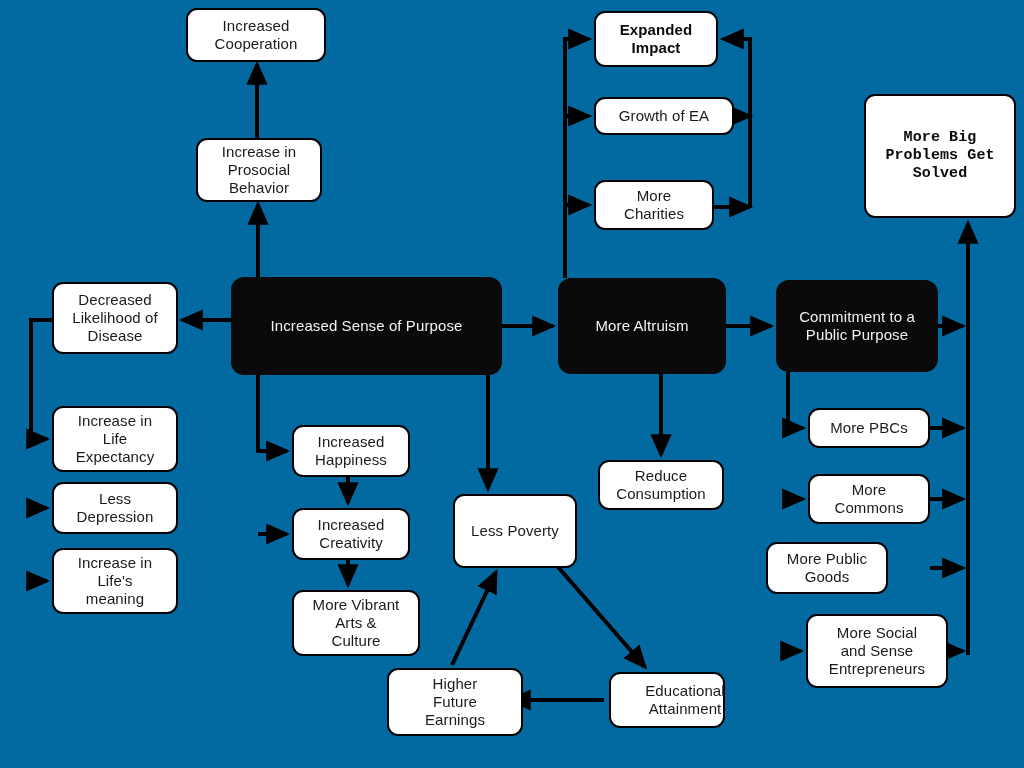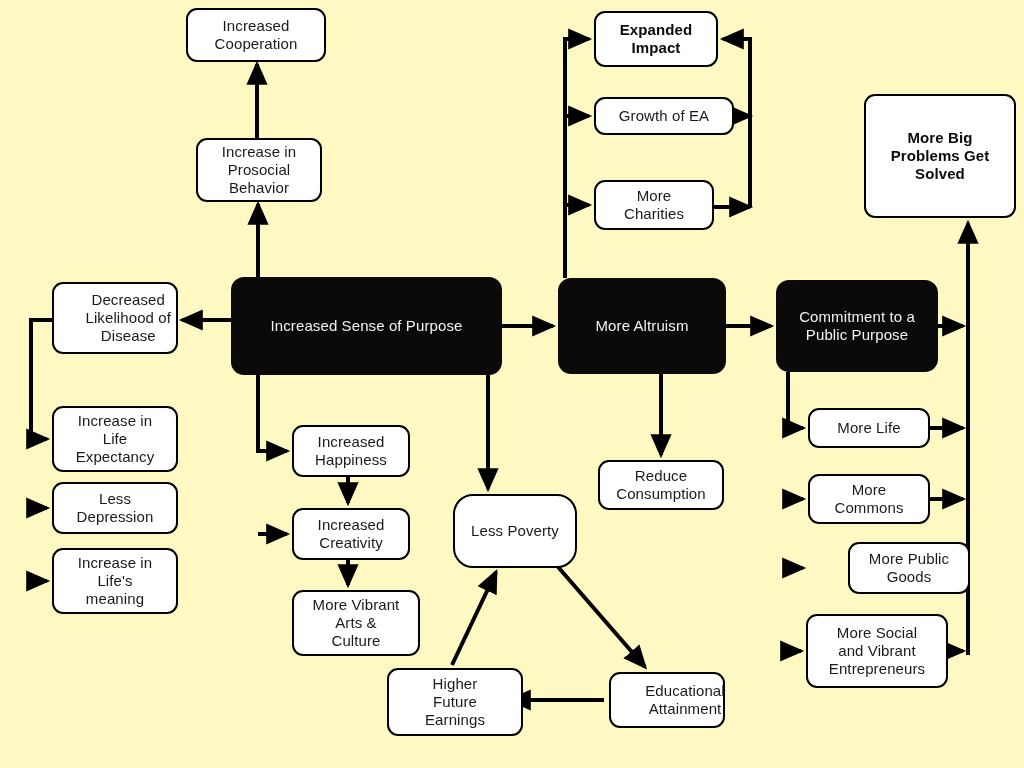--- a/index.html
+++ b/index.html
@@ -11,21 +11,21 @@
   body {
     width: 1024px;
     height: 768px;
     overflow: hidden;
     font-family: "Liberation Sans", sans-serif;
   }
   #diagram-root {
     position: relative;
     width: 1024px;
     height: 768px;
-    background: #fef9c3;
+    background: #0369a1;
   }
   svg#flow-svg {
     position: absolute;
     left: 0;
     top: 0;
     width: 1024px;
     height: 768px;
     display: block;
   }
   .node-box {
@@ -113,24 +113,24 @@
       <div class="node-box" style="left: 186px; top: 8px; width: 140px; height: 54px;"><span class="node-label">Increased
 Cooperation</span></div>
       <div class="node-box" style="left: 196px; top: 138px; width: 126px; height: 64px;"><span class="node-label">Increase in
 Prosocial
 Behavior</span></div>
       <div class="node-box bold" style="left: 594px; top: 11px; width: 124px; height: 56px;"><span class="node-label">Expanded
 Impact</span></div>
       <div class="node-box" style="left: 594px; top: 97px; width: 140px; height: 38px;"><span class="node-label">Growth of EA</span></div>
       <div class="node-box" style="left: 594px; top: 180px; width: 120px; height: 50px;"><span class="node-label">More
 Charities</span></div>
-      <div class="node-box bold" style="left: 864px; top: 94px; width: 152px; height: 124px;"><span class="node-label">More Big
+      <div class="node-box bold" style="left: 864px; top: 94px; width: 152px; height: 124px; font-family: Liberation Mono, monospace;"><span class="node-label">More Big
 Problems Get
 Solved</span></div>
-      <div class="node-box" style="left: 52px; top: 282px; width: 126px; height: 72px; justify-content: flex-end;"><span class="node-label">Decreased
+      <div class="node-box" style="left: 52px; top: 282px; width: 126px; height: 72px;"><span class="node-label">Decreased
 Likelihood of
 Disease</span></div>
       <div class="node-box dark" style="left: 231px; top: 277px; width: 271px; height: 98px;"><span class="node-label">Increased Sense of Purpose</span></div>
       <div class="node-box dark" style="left: 558px; top: 278px; width: 168px; height: 96px; border-radius: 13px;"><span class="node-label">More Altruism</span></div>
       <div class="node-box dark" style="left: 776px; top: 280px; width: 162px; height: 92px;"><span class="node-label">Commitment to a
 Public Purpose</span></div>
       <div class="node-box" style="left: 52px; top: 406px; width: 126px; height: 66px;"><span class="node-label">Increase in
 Life
 Expectancy</span></div>
       <div class="node-box" style="left: 52px; top: 482px; width: 126px; height: 52px;"><span class="node-label">Less
@@ -138,31 +138,31 @@
       <div class="node-box" style="left: 52px; top: 548px; width: 126px; height: 66px;"><span class="node-label">Increase in
 Life's
 meaning</span></div>
       <div class="node-box" style="left: 292px; top: 425px; width: 118px; height: 52px;"><span class="node-label">Increased
 Happiness</span></div>
       <div class="node-box" style="left: 292px; top: 508px; width: 118px; height: 52px;"><span class="node-label">Increased
 Creativity</span></div>
       <div class="node-box" style="left: 292px; top: 590px; width: 128px; height: 66px;"><span class="node-label">More Vibrant
 Arts &amp;
 Culture</span></div>
-      <div class="node-box" style="left: 453px; top: 494px; width: 124px; height: 74px; border-radius: 20px;"><span class="node-label">Less Poverty</span></div>
+      <div class="node-box" style="left: 453px; top: 494px; width: 124px; height: 74px;"><span class="node-label">Less Poverty</span></div>
       <div class="node-box" style="left: 598px; top: 460px; width: 126px; height: 50px;"><span class="node-label">Reduce
 Consumption</span></div>
       <div class="node-box" style="left: 387px; top: 668px; width: 136px; height: 68px;"><span class="node-label">Higher
 Future
 Earnings</span></div>
       <div class="node-box" style="left: 609px; top: 672px; width: 116px; height: 56px; padding-left: 41px;"><span class="node-label">Educational
 Attainment</span></div>
-      <div class="node-box" style="left: 808px; top: 408px; width: 122px; height: 40px;"><span class="node-label">More Life</span></div>
+      <div class="node-box" style="left: 808px; top: 408px; width: 122px; height: 40px;"><span class="node-label">More PBCs</span></div>
       <div class="node-box" style="left: 808px; top: 474px; width: 122px; height: 50px;"><span class="node-label">More
 Commons</span></div>
-      <div class="node-box" style="left: 848px; top: 542px; width: 122px; height: 52px;"><span class="node-label">More Public
+      <div class="node-box" style="left: 766px; top: 542px; width: 122px; height: 52px;"><span class="node-label">More Public
 Goods</span></div>
       <div class="node-box" style="left: 806px; top: 614px; width: 142px; height: 74px;"><span class="node-label">More Social
-and Vibrant
+and Sense
 Entrepreneurs</span></div>
     </div>
 
 </div>
 
 </body></html>

